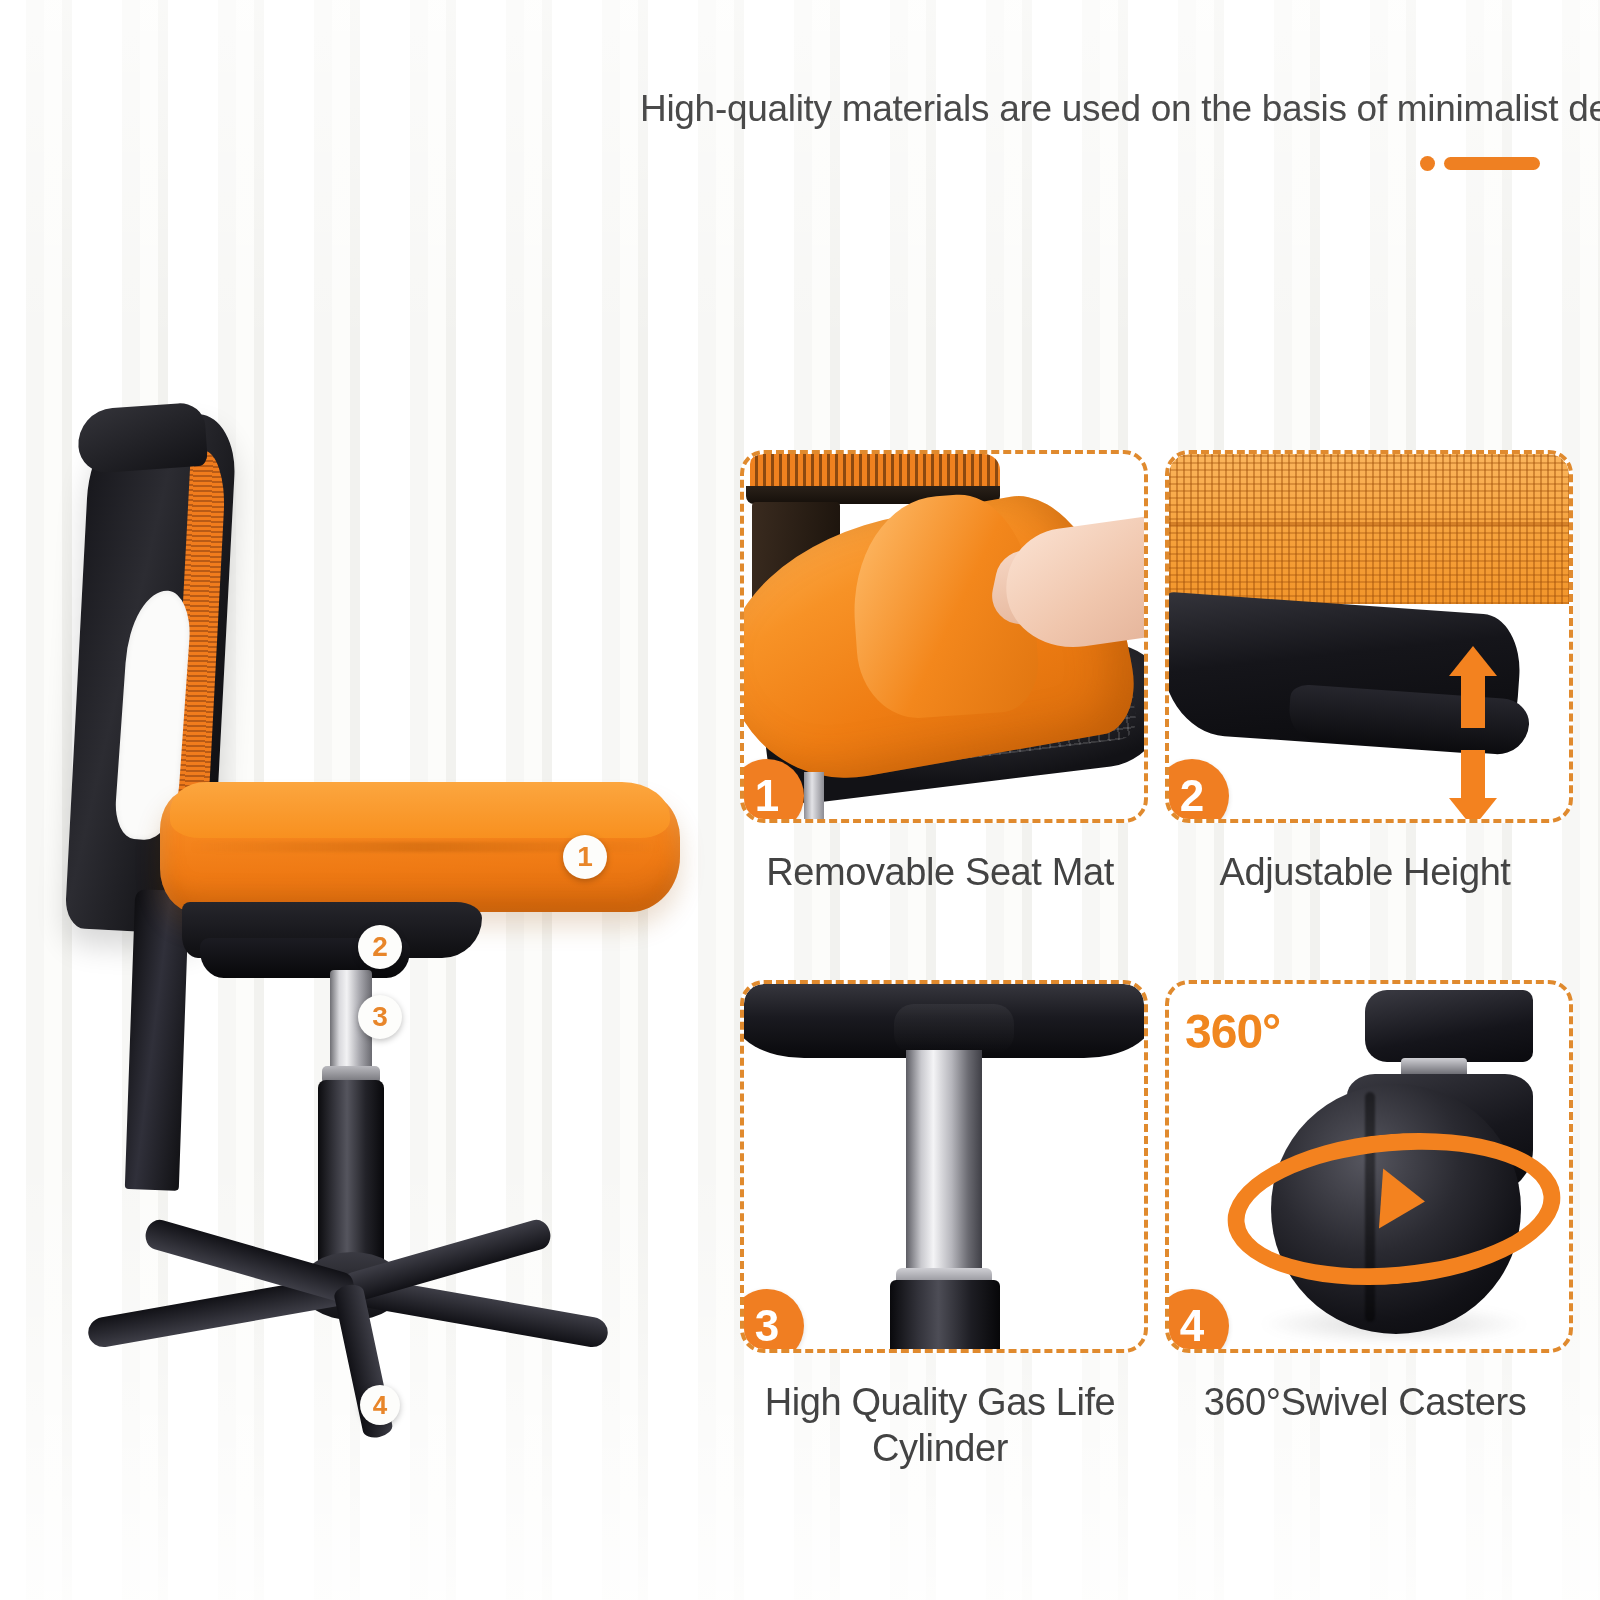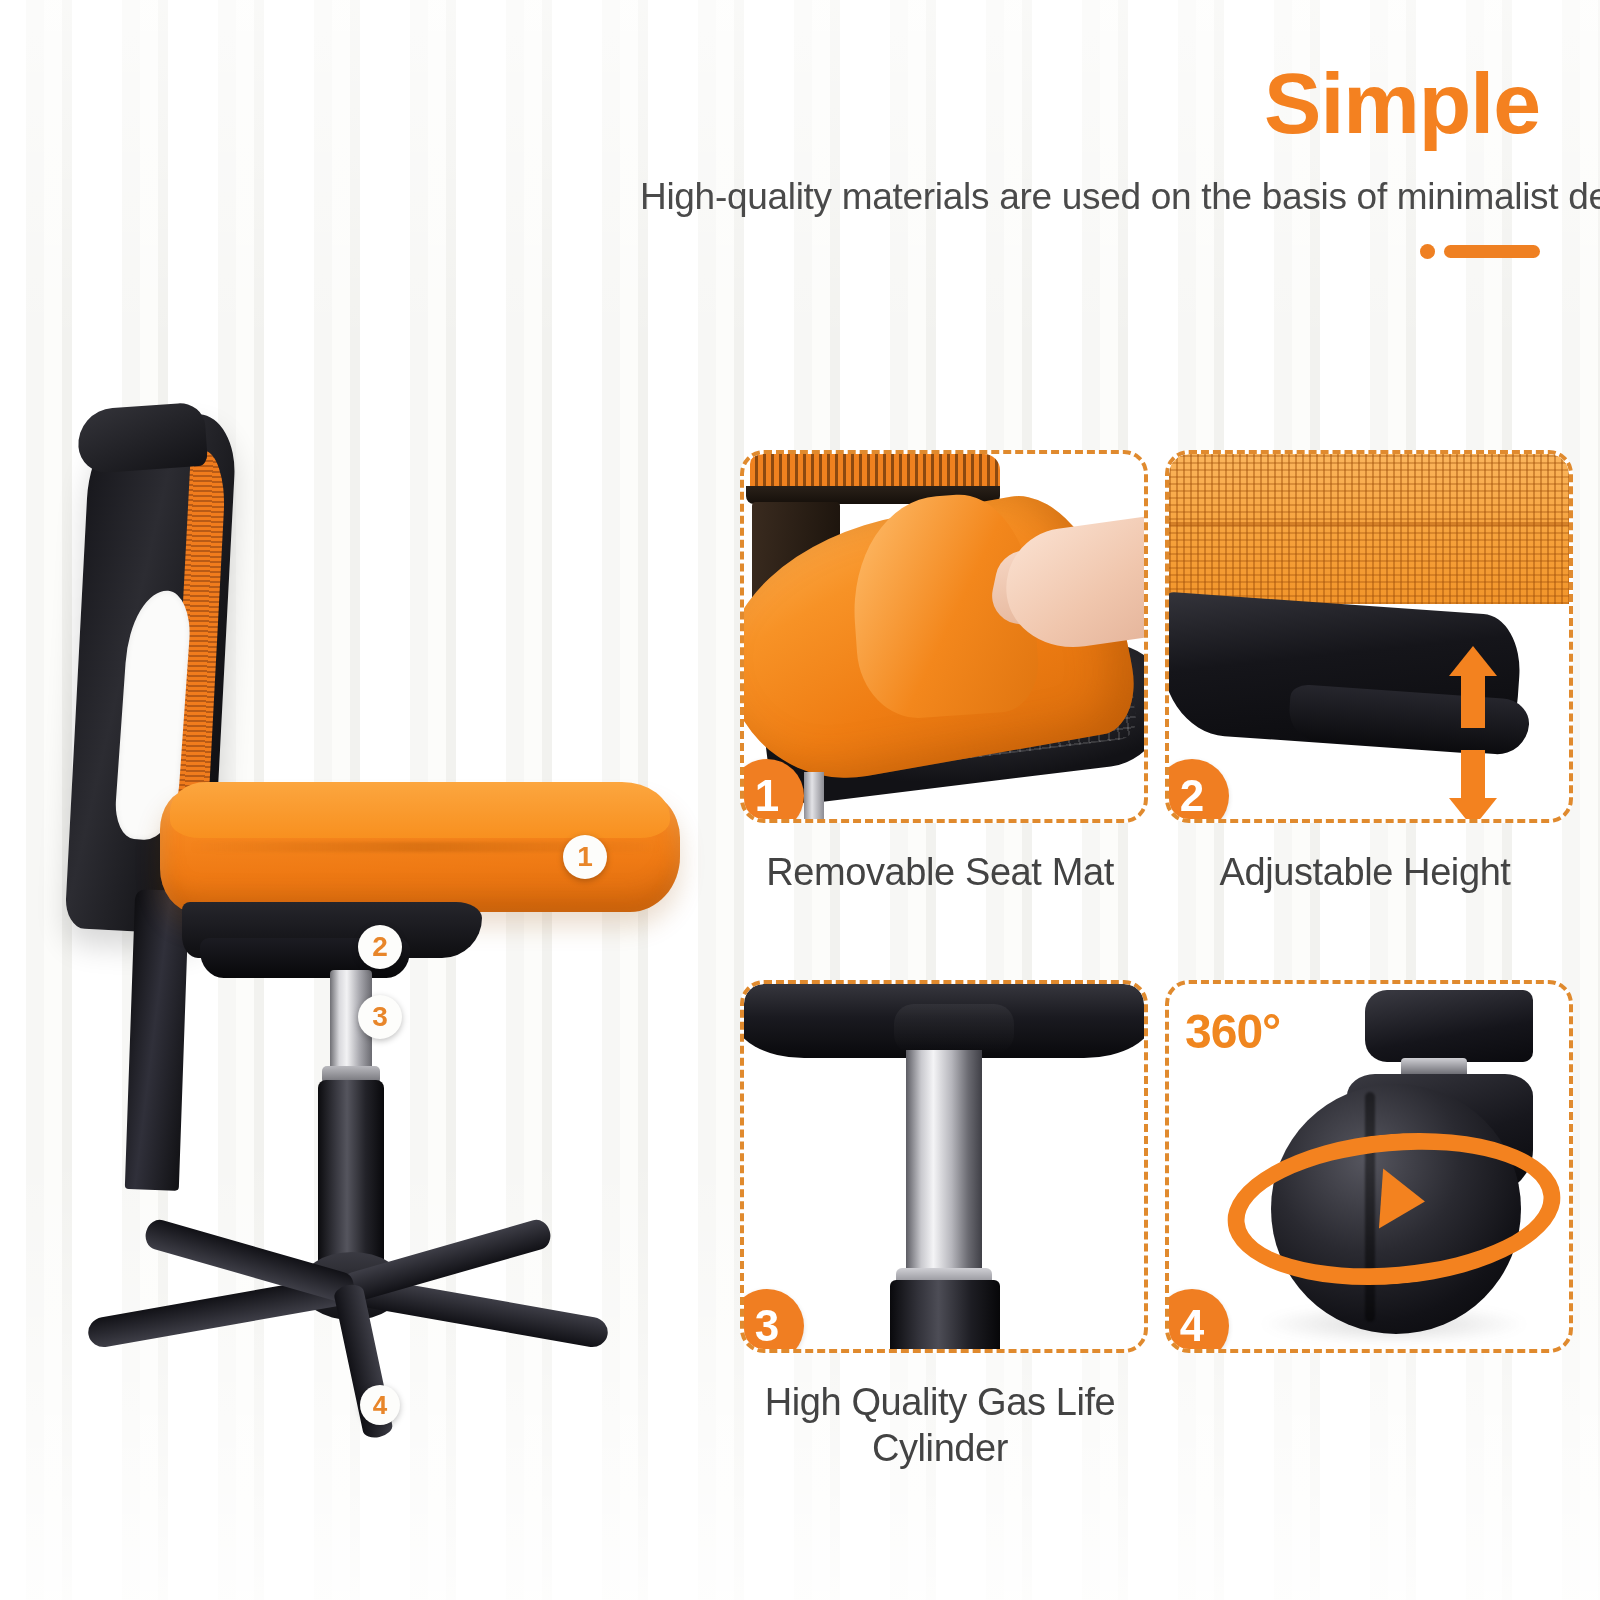--- a/index.html
+++ b/index.html
@@ -279,21 +279,20 @@
   .p4-360{position:absolute;left:16px;top:20px;font-size:48px;font-weight:bold;color:#f0861f;letter-spacing:-1px;}
   .p4-shadow{position:absolute;left:90px;top:320px;width:270px;height:40px;
     background:radial-gradient(ellipse,rgba(80,80,80,.22),rgba(255,255,255,0) 70%);filter:blur(4px);}
 </style>
 </head>
 <body>
 
 <div id="stage">
 
   <div class="header">
-    <div class="h-line1">Simple</div>
     <div class="h-sub">High-quality materials are used on the basis of minimalist design</div>
     <div class="h-rule">
       <span class="dot"></span>
       <span class="bar"></span>
     </div>
   </div>
 
   <div class="chair">
 
     <div class="c-el back-shell"></div>
@@ -391,16 +390,17 @@
           <div class="p4-neck"></div>
           <div class="p4-yoke"></div>
           <div class="p4-wheel"></div>
           <div class="p4-wheel-seam"></div>
           <div class="p4-ring"></div>
           <div class="p4-ring-arrow"></div>
           <div class="p4-360">360°</div>
         </div>
         <div class="badge">4</div>
       </div>
+      <div class="cap">360°Swivel Casters</div>
     </div>
 
   </div>
 </div>
 
 </body></html>

